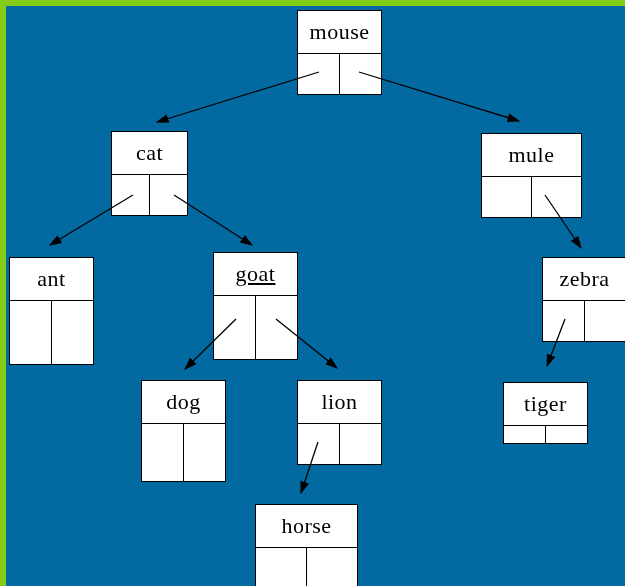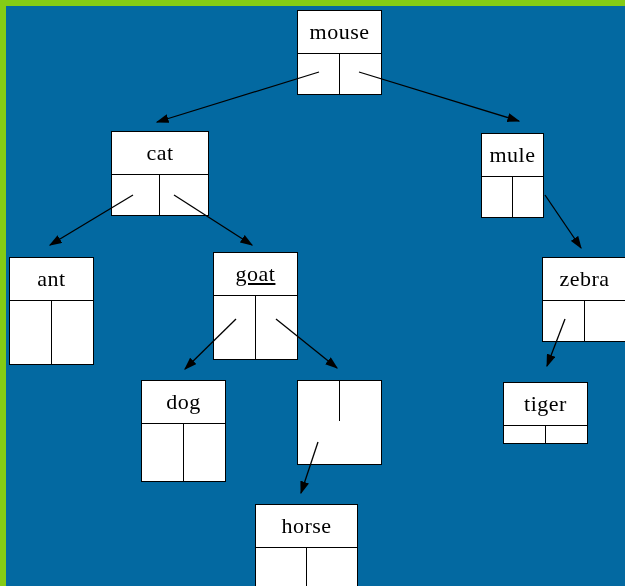--- a/index.html
+++ b/index.html
@@ -80,28 +80,28 @@
       <line x1="312" y1="436" x2="295" y2="487" marker-end="url(#arrowhead)"></line>
     </svg>
 
 <div class="node" style="left: 291px; top: 4px; width: 85px; height: 85px;">
       <div class="label">mouse</div>
       <div class="cells">
         <div class="cell left"></div>
         <div class="cell right"></div>
       </div>
     </div>
-    <div class="node" style="left: 105px; top: 125px; width: 98px; height: 85px;">
+    <div class="node" style="left: 105px; top: 125px; width: 77px; height: 85px;">
       <div class="label">cat</div>
       <div class="cells">
         <div class="cell left"></div>
         <div class="cell right"></div>
       </div>
     </div>
-    <div class="node" style="left: 475px; top: 127px; width: 63px; height: 85px;">
+    <div class="node" style="left: 475px; top: 127px; width: 101px; height: 85px;">
       <div class="label">mule</div>
       <div class="cells">
         <div class="cell left"></div>
         <div class="cell right"></div>
       </div>
     </div>
     <div class="node" style="left: 3px; top: 251px; width: 85px; height: 108px;">
       <div class="label">ant</div>
       <div class="cells">
         <div class="cell left"></div>
@@ -123,20 +123,21 @@
       </div>
     </div>
     <div class="node" style="left: 135px; top: 374px; width: 85px; height: 102px;">
       <div class="label">dog</div>
       <div class="cells">
         <div class="cell left"></div>
         <div class="cell right"></div>
       </div>
     </div>
     <div class="node" style="left: 291px; top: 374px; width: 85px; height: 85px;">
+      <div class="label">lion</div>
       <div class="cells">
         <div class="cell left"></div>
         <div class="cell right"></div>
       </div>
     </div>
     <div class="node" style="left: 497px; top: 376px; width: 85px; height: 62px;">
       <div class="label">tiger</div>
       <div class="cells">
         <div class="cell left"></div>
         <div class="cell right"></div>

